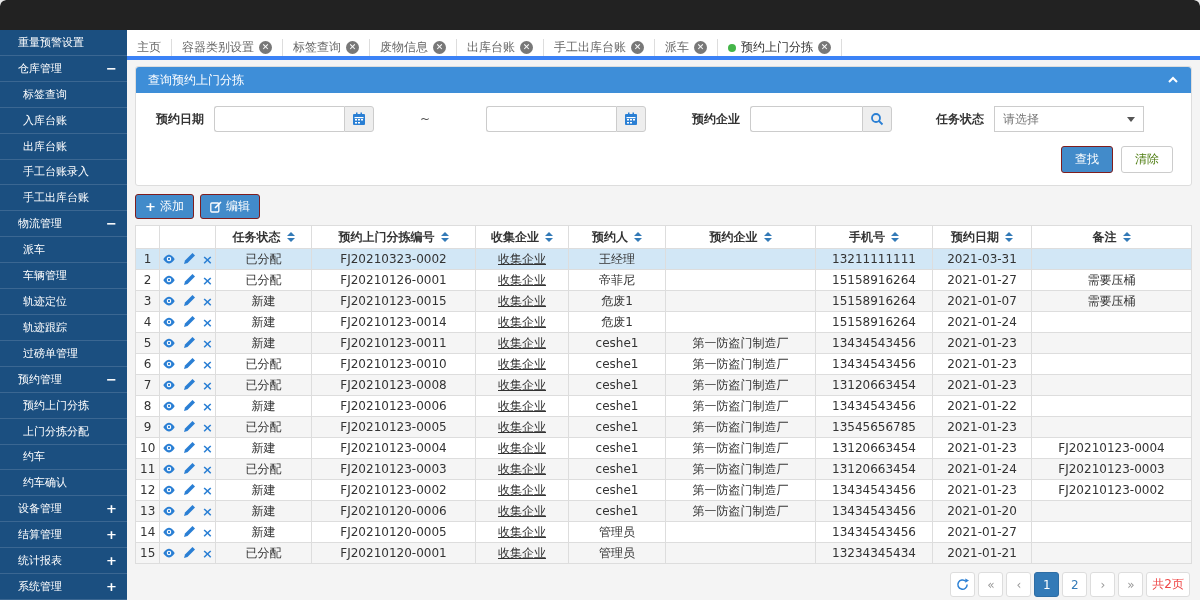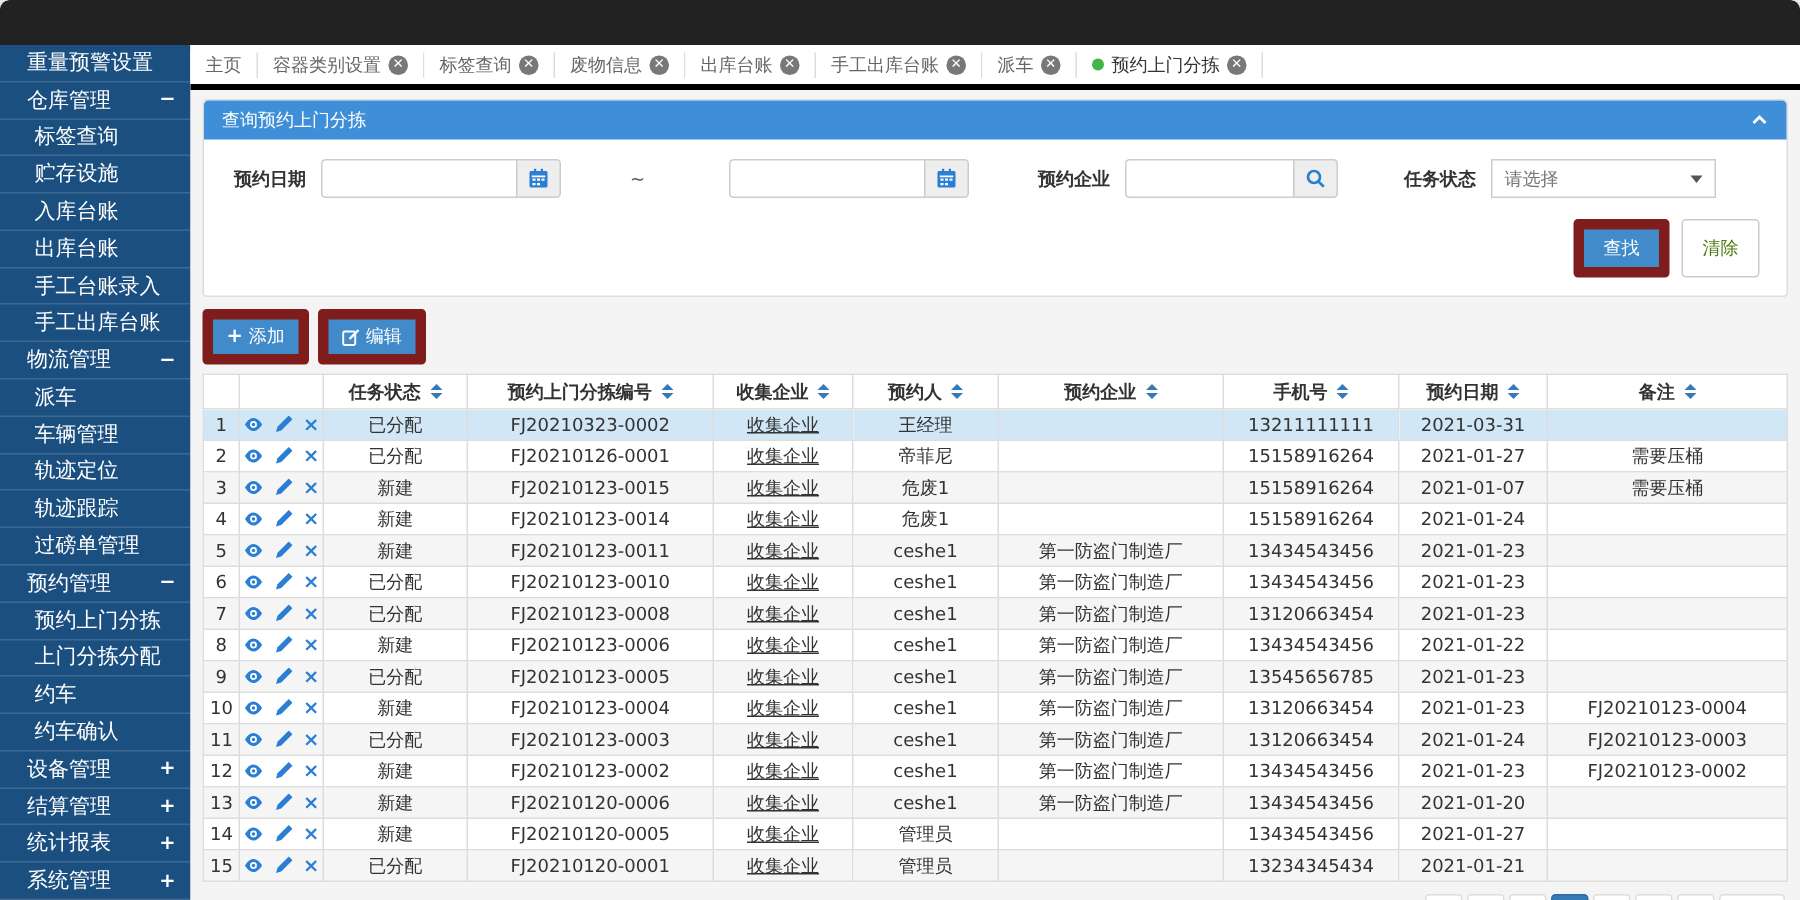--- a/index.html
+++ b/index.html
@@ -6,28 +6,28 @@
   html,body { width:1200px; height:600px; overflow:hidden; }
   body { font-family:"DejaVu Sans","Liberation Sans",sans-serif; font-size:12px; color:#333; background:#e9e9e9; }
   .window { width:1200px; height:600px; border-radius:6px 6px 0 0; overflow:hidden; background:#f4f4f4; }
   .topbar { height:30px; background:#222; border-radius:6px 6px 0 0; }
   .main { display:flex; height:570px; }
 
   
   .sidebar { width:127px; background:#1b4f80; display:flex; flex-direction:column; flex-shrink:0; }
   .side-item { flex:1 1 auto; display:flex; align-items:center; padding:0 10px 0 18px; color:#fff; cursor:pointer; border-bottom:1px solid rgba(255,255,255,.14); min-height:0; }
   .side-item.child { padding-left:23px; }
-  .side-item .lbl { flex:1; white-space:nowrap; overflow:hidden; font-size:14px; }
+  .side-item .lbl { flex:1; white-space:nowrap; overflow:hidden; font-size:11px; }
   .side-item .tog { font-weight:bold; font-size:13px; margin-left:4px; }
 
   
   .content { flex:1; display:flex; flex-direction:column; background:#f4f4f4; min-width:0; }
 
   
-  .tabbar { height:30px; background:#fff; border-bottom:4px solid #000000; display:flex; align-items:center; }
+  .tabbar { height:30px; background:#fff; border-bottom:4px solid #3b82f6; display:flex; align-items:flex-end; }
   .tab { display:flex; align-items:center; gap:5px; padding:0 10px; border-right:1px solid #ddd; color:#666; background:#fff; cursor:pointer; white-space:nowrap; }
   .tab.active { color:#333; }
   .tab .dot { width:8px; height:8px; border-radius:50%; background:#44b549; }
   .tab .close { width:13px; height:13px; border-radius:50%; background:#787878; color:#fff; font-size:9px; line-height:13px; text-align:center; font-weight:bold; }
 
   .content-body { flex:1; padding:6px 8px 0 8px; overflow:hidden; }
 
   
   .panel { background:#fff; border:1px solid #ddd; border-radius:3px; margin-bottom:8px; }
   .panel-header { background:#3e8ed8; color:#fff; height:26px; display:flex; align-items:center; padding:0 12px; border-radius:3px 3px 0 0;gap:20px; }
@@ -39,21 +39,21 @@
   .input-group input.co { width:112px; }
   .input-group .addon { width:30px; height:26px; border:1px solid #ccc; background:#eee; border-radius:0 3px 3px 0; display:flex; align-items:center; justify-content:center; cursor:pointer; }
   .tilde { margin:0 46px; color:#555; }
   .lbl-co { margin-left:46px; }
   .lbl-st { margin-left:44px; }
   .selectbox { margin-left:10px; width:150px; height:26px; border:1px solid #ccc; border-radius:0; background:#fff; display:flex; align-items:center; padding:0 8px; color:#777; cursor:pointer; }
   .selectbox .sval { flex:1; }
   .caret-down { width:0; height:0; border-left:4px solid transparent; border-right:4px solid transparent; border-top:5px solid #555; }
   .btn-row { display:flex; justify-content:flex-end; gap:8px; padding:6px 18px 12px 18px; }
   .btn { font-size:12px; border-radius:3px; padding:4px 13px; cursor:pointer; font-family:inherit; }
-  .btn.primary { background:#428bca; border:7px solid #7f1d1d; color:#fff; }
+  .btn.primary { background:#428bca; border:1px solid #7f1d1d; color:#fff; }
   .btn.default { background:#fff; border:1px solid #ccc; color:#4d7c0f; }
 
   
   .toolbar { display:flex; gap:6px; margin:2px 0 6px 0; }
   .btn.sm { padding:3px 9px; display:flex; align-items:center; gap:4px; }
   .plus { font-weight:bold; font-size:13px; line-height:1; }
 
   
   table { width:100%; border-collapse:collapse; background:#fff; table-layout:fixed; }
   th, td { border:1px solid #ddd; height:21px; padding:0 4px; text-align:center; font-size:12px; overflow:hidden; white-space:nowrap; }
@@ -90,24 +90,20 @@
         <div class="side-item">
     <span class="lbl">重量预警设置</span>
 
   </div>
         <div class="side-item">
     <span class="lbl">仓库管理</span>
     <span class="tog">−</span>
   </div>
         <div class="side-item child">
     <span class="lbl">标签查询</span>
-
-  </div>
-        <div class="side-item child">
-    <span class="lbl">贮存设施</span>
 
   </div>
         <div class="side-item child">
     <span class="lbl">入库台账</span>
 
   </div>
         <div class="side-item child">
     <span class="lbl">出库台账</span>
 
   </div>

